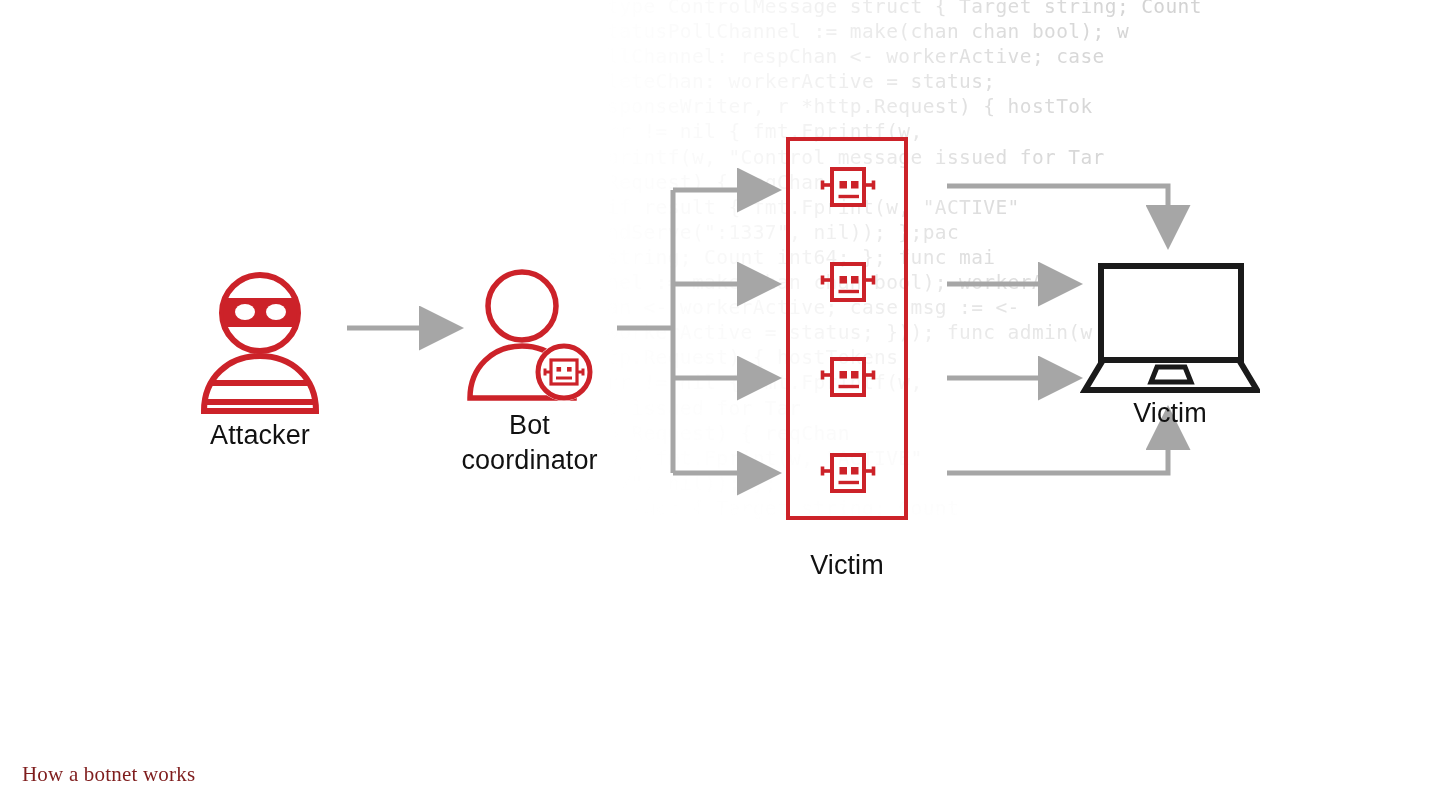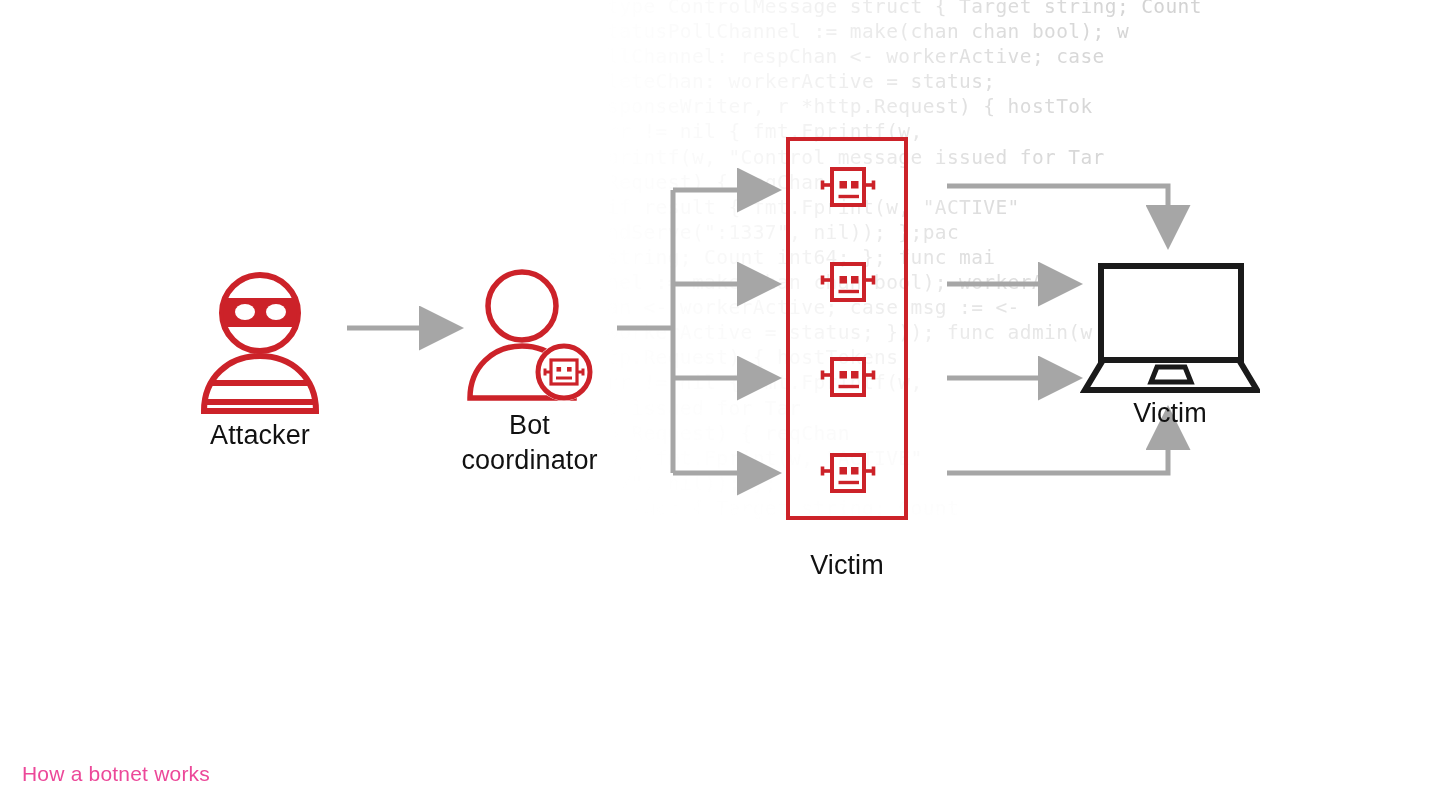--- a/index.html
+++ b/index.html
@@ -72,22 +72,23 @@
     background: transparent;
     box-sizing: border-box;
   }
 
   
   #footer-caption {
     position: absolute;
     left: 22px;
     top: 762px;
     font-size: 21px;
-    color: #ec4899;
+    color: #7f1d1d;
     letter-spacing: 0.2px;
+    font-family: Liberation Serif, serif;
   }
   #akamai-logo {
     position: absolute;
     left: 1268px;
     top: 726px;
     width: 160px;
     height: 66px;
   }
 
   svg.layer {

